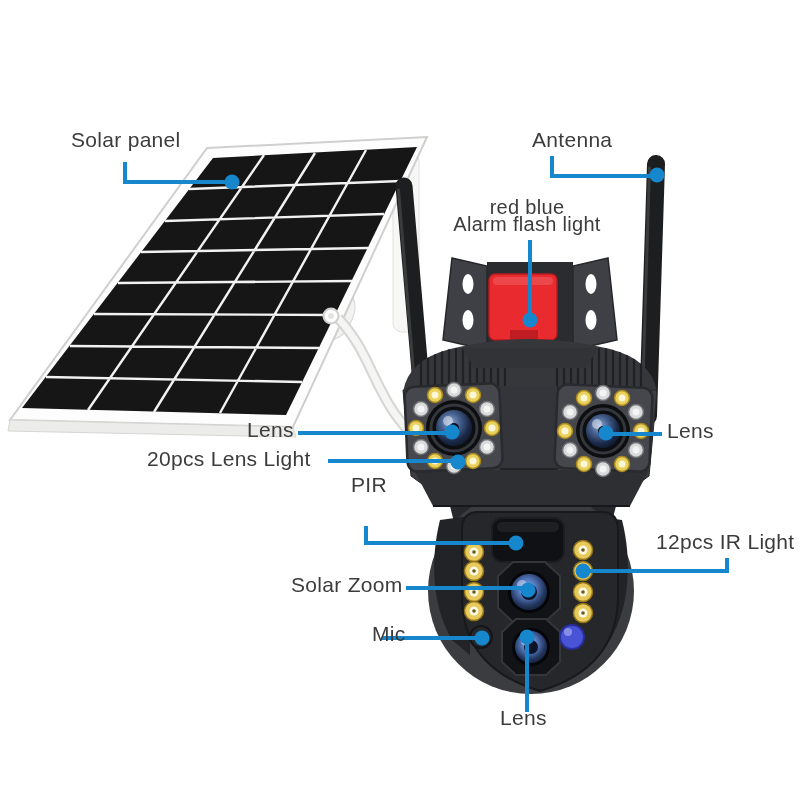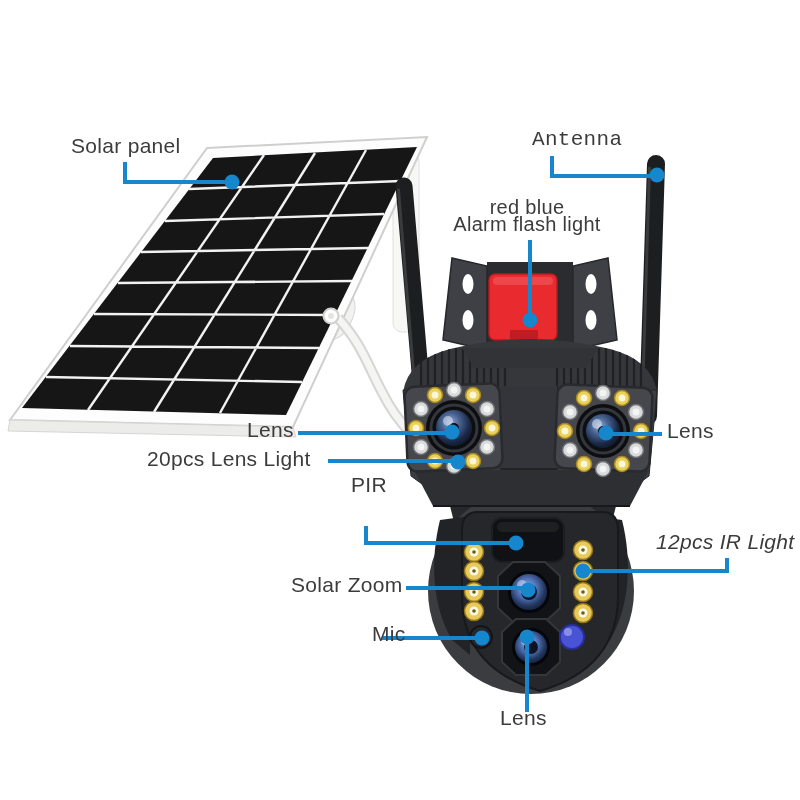--- a/index.html
+++ b/index.html
@@ -279,28 +279,28 @@
     <circle class="callout-dot" cx="528" cy="590" r="7.5"></circle>
 
     <path class="callout-line" d="M382,638 H477"></path>
     <circle class="callout-dot" cx="482" cy="638" r="7.5"></circle>
 
     <path class="callout-line" d="M527,712 V642"></path>
     <circle class="callout-dot" cx="527" cy="637" r="7.5"></circle>
   </g>
 </svg>
 
-<div class="label" style="left:71px;top:135px;text-align:center;">Solar panel</div>
-<div class="label" style="left:532px;top:129px;font-family:Liberation Mono, monospace;">Antenna</div>
+<div class="label" style="left:71px;top:129px;text-align:center;">Solar panel</div>
+<div class="label" style="left:532px;top:129px;">Antenna</div>
 <div class="label-2line" style="left:427px;top:199px;">
   <span style="display:block;">red blue</span>
   <span style="display:block;">Alarm flash light</span>
 </div>
 <div class="label" style="left:247px;top:419px;">Lens</div>
 <div class="label" style="left:147px;top:448px;">20pcs Lens Light</div>
 <div class="label" style="left:667px;top:420px;">Lens</div>
 <div class="label" style="left:351px;top:474px;">PIR</div>
-<div class="label" style="left:656px;top:531px;font-style:italic;">12pcs IR Light</div>
+<div class="label" style="left:656px;top:531px;">12pcs IR Light</div>
 <div class="label" style="left:291px;top:574px;">Solar Zoom</div>
 <div class="label" style="left:344px;top:623px;margin-left:28px;">Mic</div>
 <div class="label" style="left:500px;top:707px;">Lens</div>
 
 </div>
 
 </body></html>

